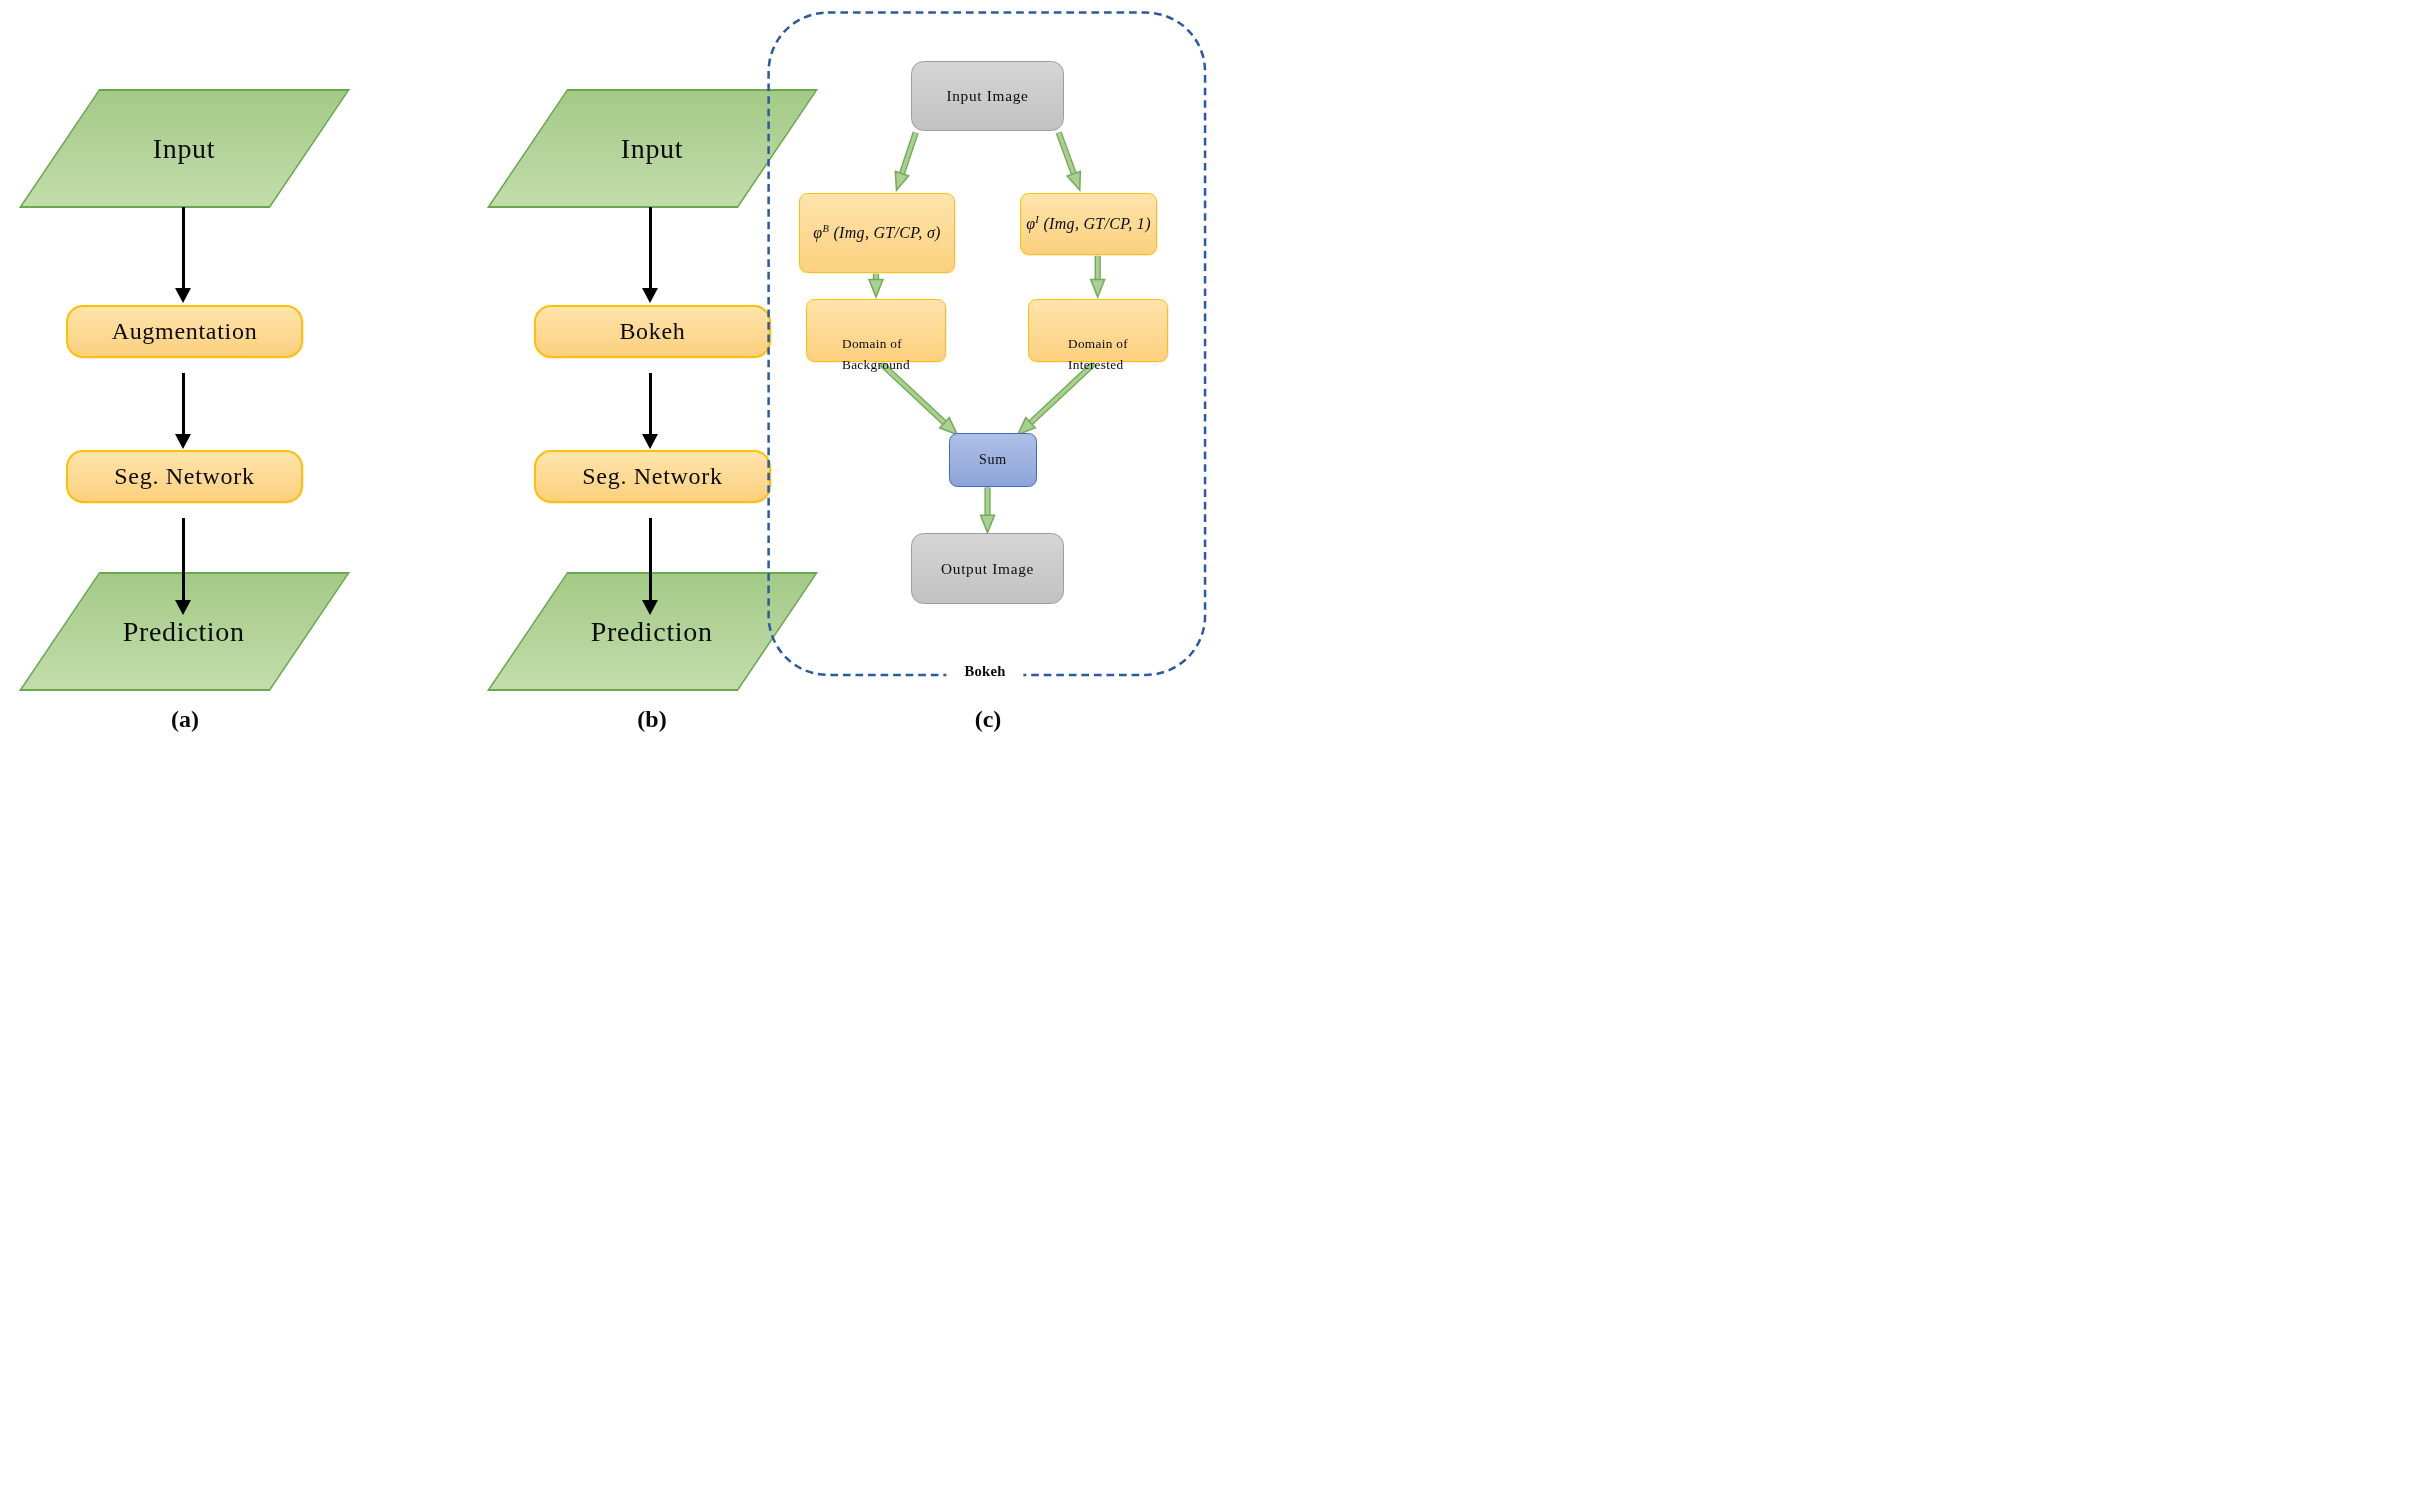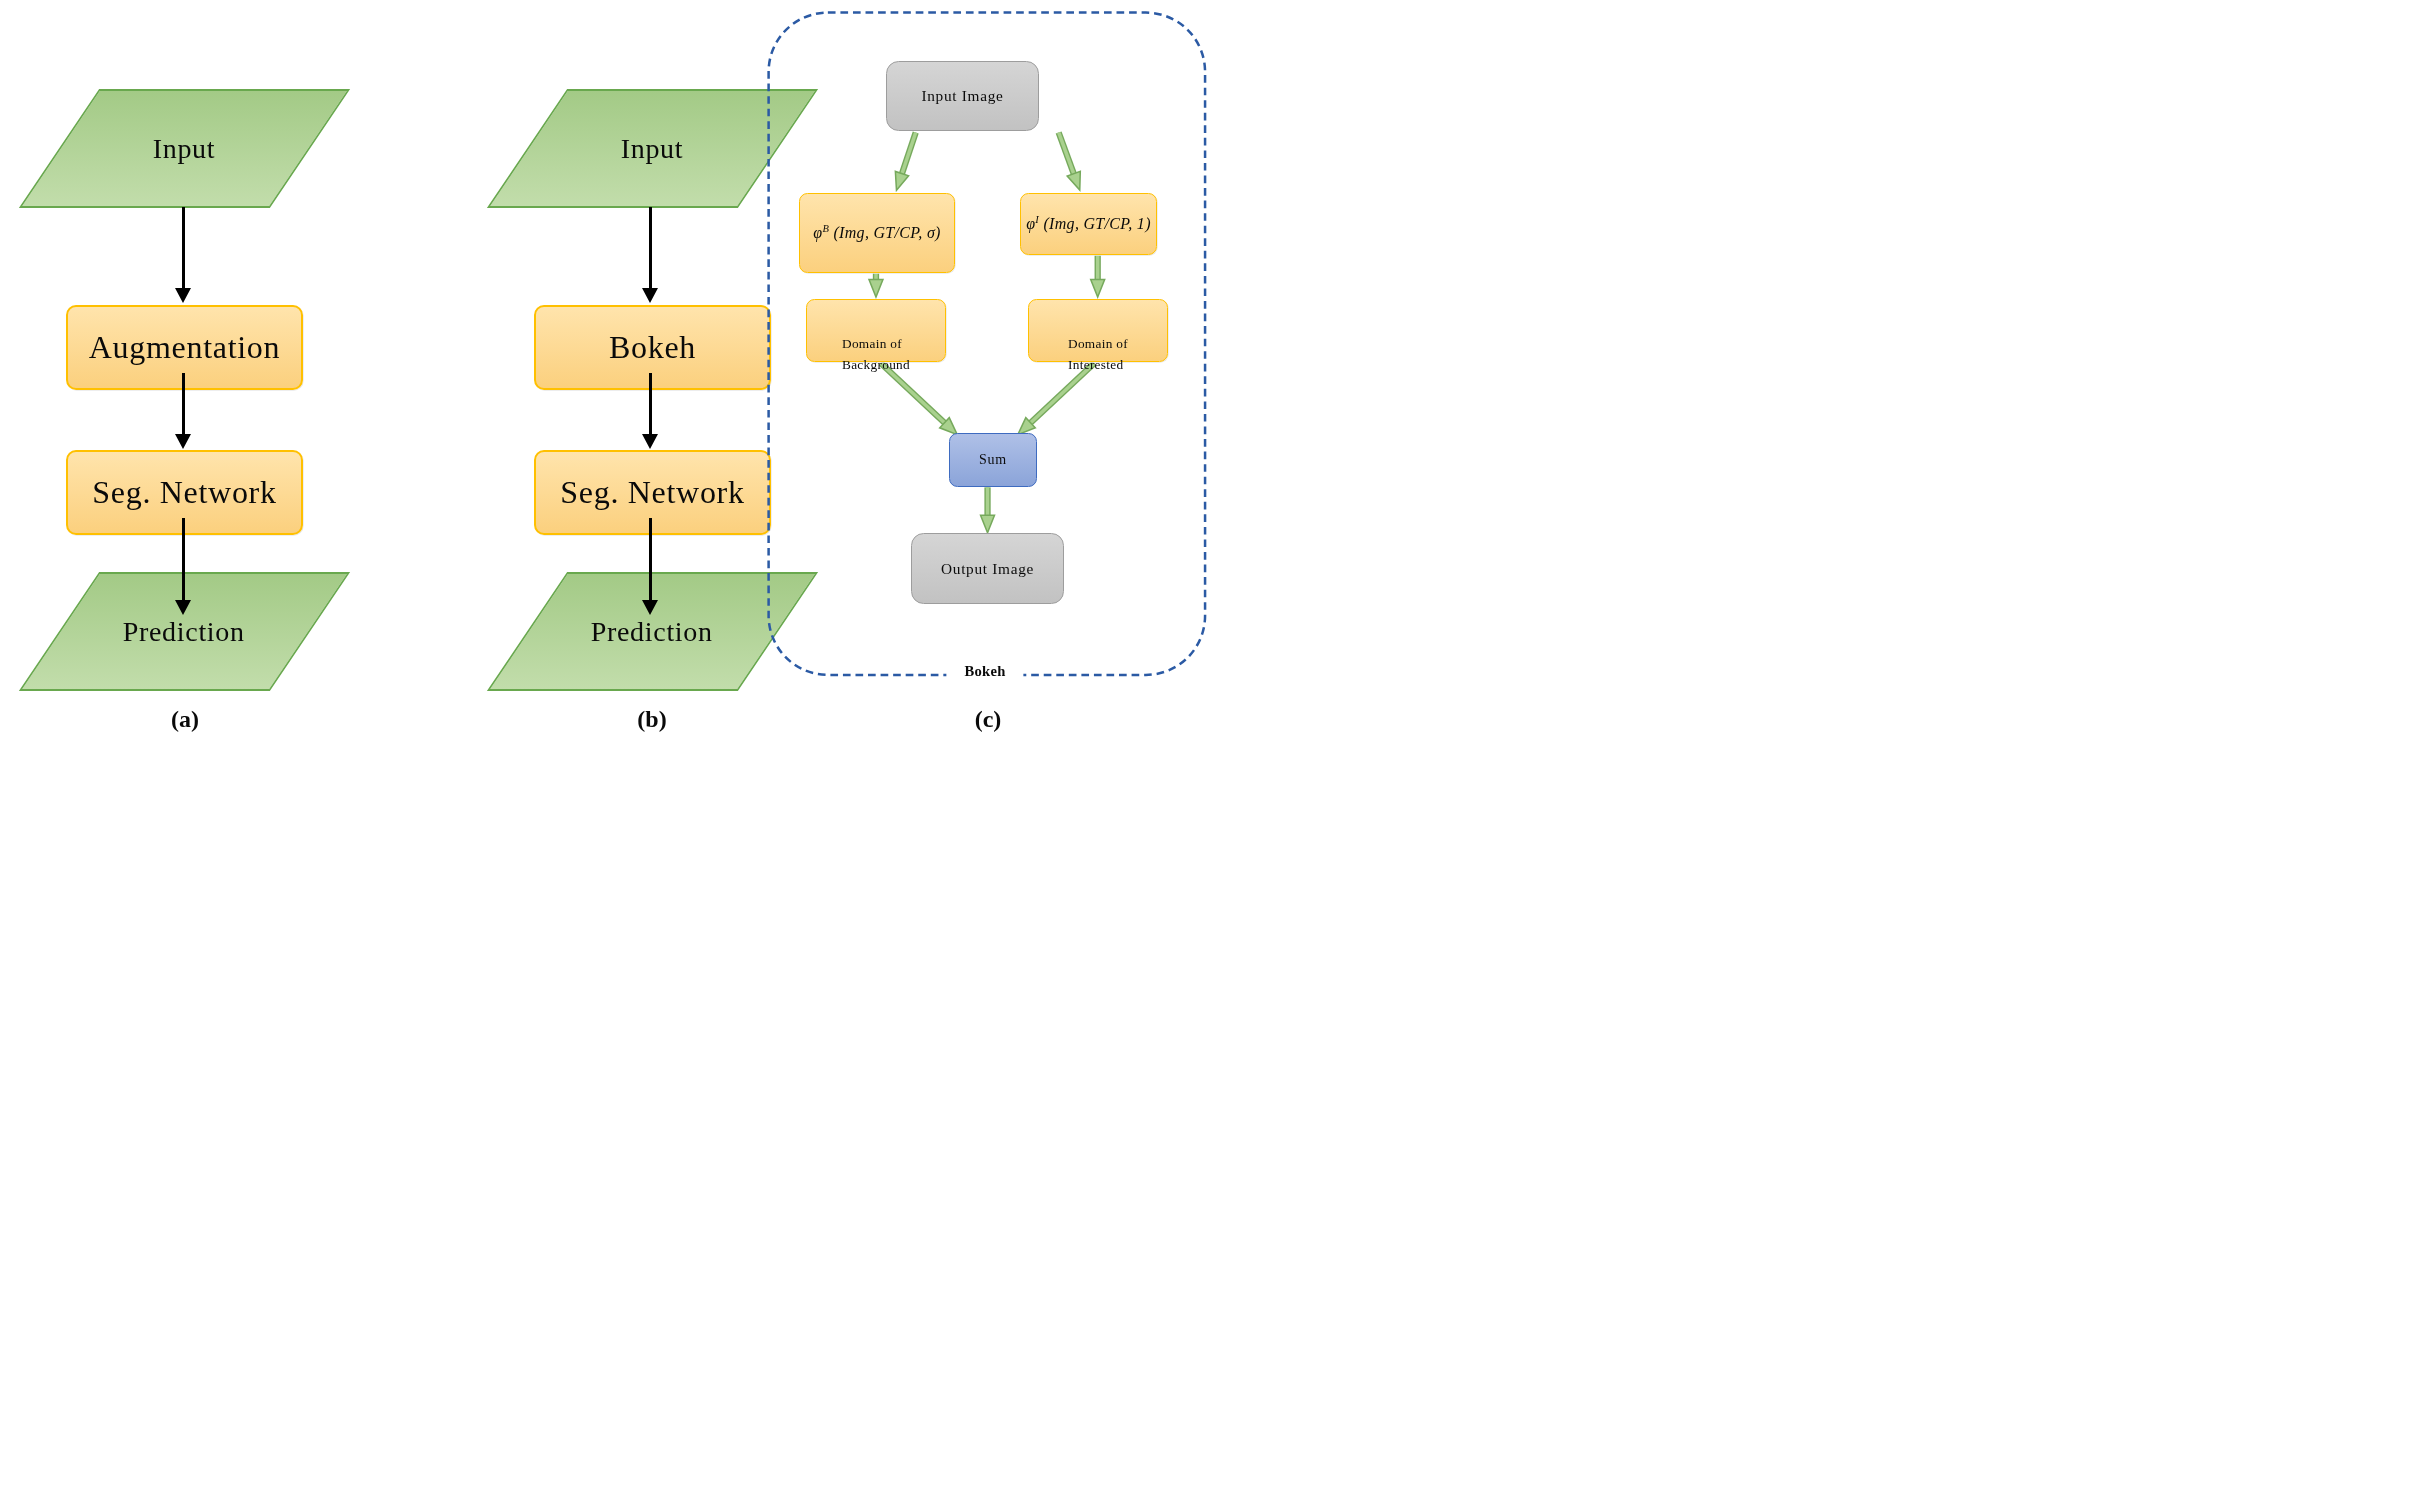--- a/index.html
+++ b/index.html
@@ -17,26 +17,26 @@
     width:251px;height:119px;
     border:2.1px solid #69A84E;
     background:linear-gradient(180deg,#A3CA86 0%,#C2DDAB 100%);
     transform:skewX(-34deg);
     display:flex;align-items:center;justify-content:center;
     box-sizing:border-box;
   }
   .para>span{transform:skewX(34deg);font-size:28px;letter-spacing:0.7px;}
   .obox{
     position:absolute;
-    width:237px;height:85px;
+    width:237px;height:53px;
     border:2.4px solid #FFC000;
-    border-radius:10px;
+    border-radius:17px;
     background:linear-gradient(180deg,#FFE4AC 0%,#FBD07E 100%);
     display:flex;align-items:center;justify-content:center;
-    font-size:32px;letter-spacing:0.7px;
+    font-size:24px;letter-spacing:0.7px;
     box-sizing:border-box;
     box-shadow:0.7px 0.7px 0 #e8e8e8;
   }
   .obox.small{
     border-width:1.7px;border-radius:8.4px;
     font-size:13.3px;letter-spacing:0.3px;
   }
   .gbox{
     position:absolute;
     border:1.7px solid #9D9D9D;
@@ -154,21 +154,21 @@
         <line x1="1263" y1="521" x2="1355" y2="607" stroke="#A9D18E" stroke-width="5" marker-end="url(#ah)"></line>
 
         <line x1="1569" y1="521" x2="1477" y2="607" stroke="#76A95C" stroke-width="9"></line>
         <line x1="1569" y1="521" x2="1477" y2="607" stroke="#A9D18E" stroke-width="5" marker-end="url(#ah)"></line>
 
         <line x1="1416" y1="699" x2="1416" y2="740" stroke="#76A95C" stroke-width="9"></line>
         <line x1="1416" y1="699" x2="1416" y2="740" stroke="#A9D18E" stroke-width="5" marker-end="url(#ah)"></line>
       </g>
     </svg>
 
-    <div class="gbox" style="left:886px;top:61px;width:153px;height:70px;">
+    <div class="gbox" style="left:911px;top:61px;width:153px;height:70px;">
       <span>Input Image</span>
     </div>
 
     <div class="obox small" style="left:799px;top:193px;width:156px;height:80px;">
       <span class="formula"><span>φ</span><sup>B</sup>&nbsp;<span>(Img, GT/CP, σ)</span></span>
     </div>
     <div class="obox small" style="left:1020px;top:193px;width:137px;height:62px;">
       <span class="formula"><span>φ</span><sup>I</sup>&nbsp;<span>(Img, GT/CP, 1)</span></span>
     </div>
 

